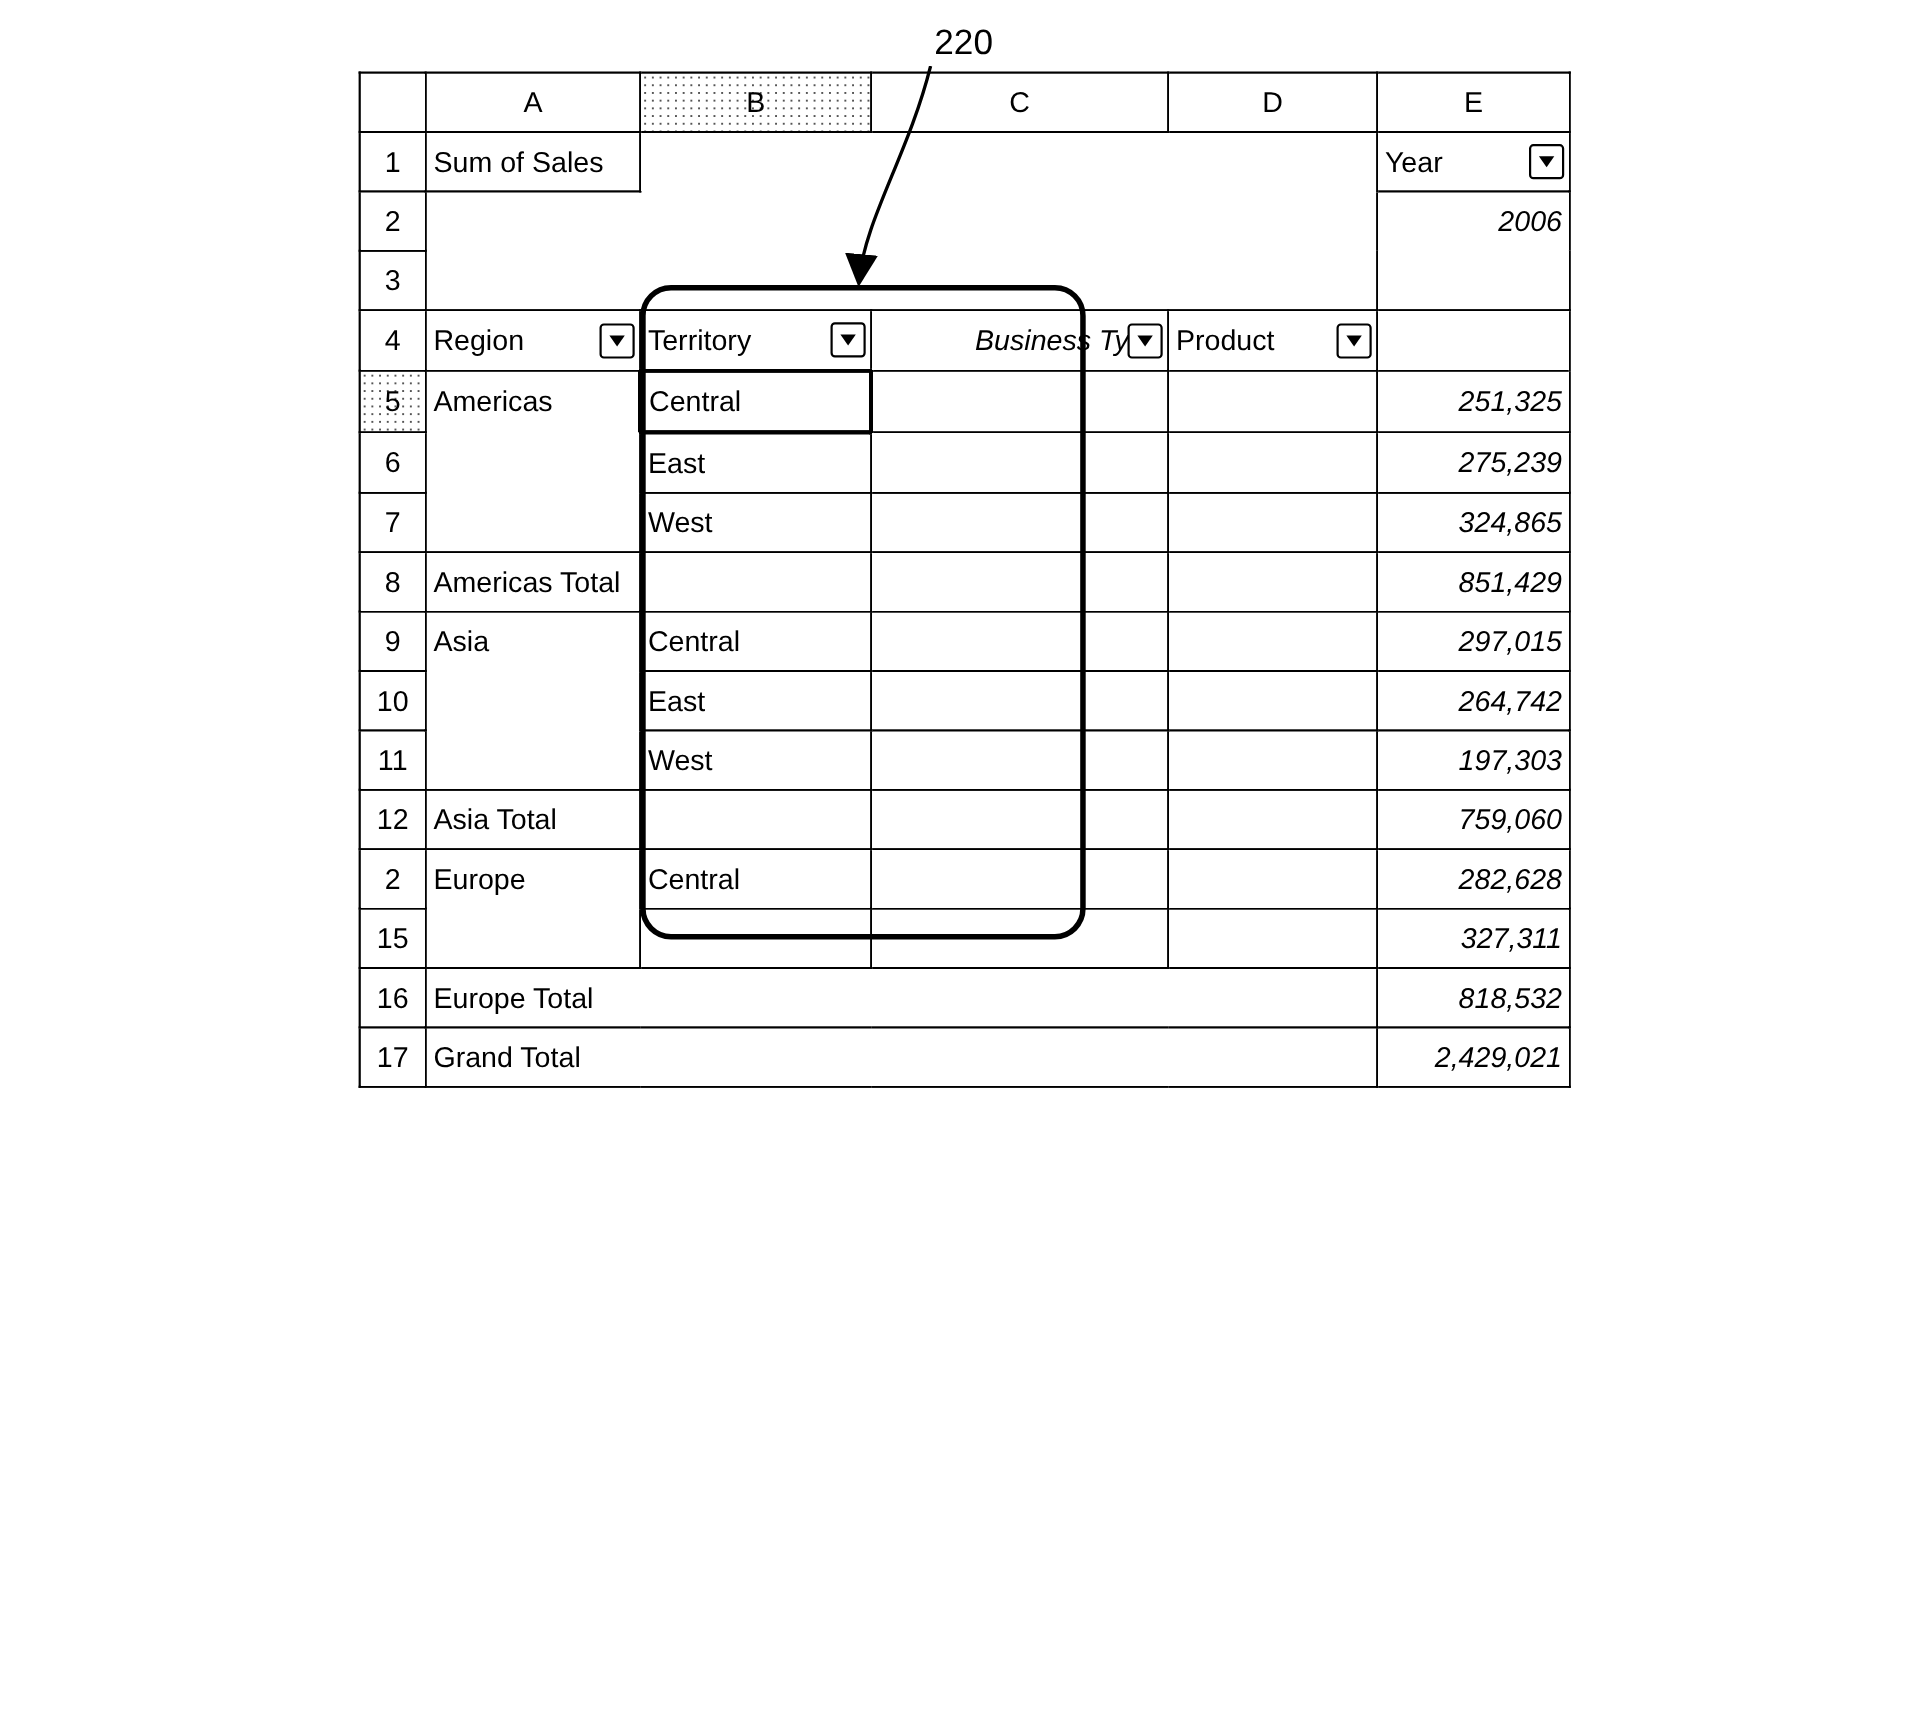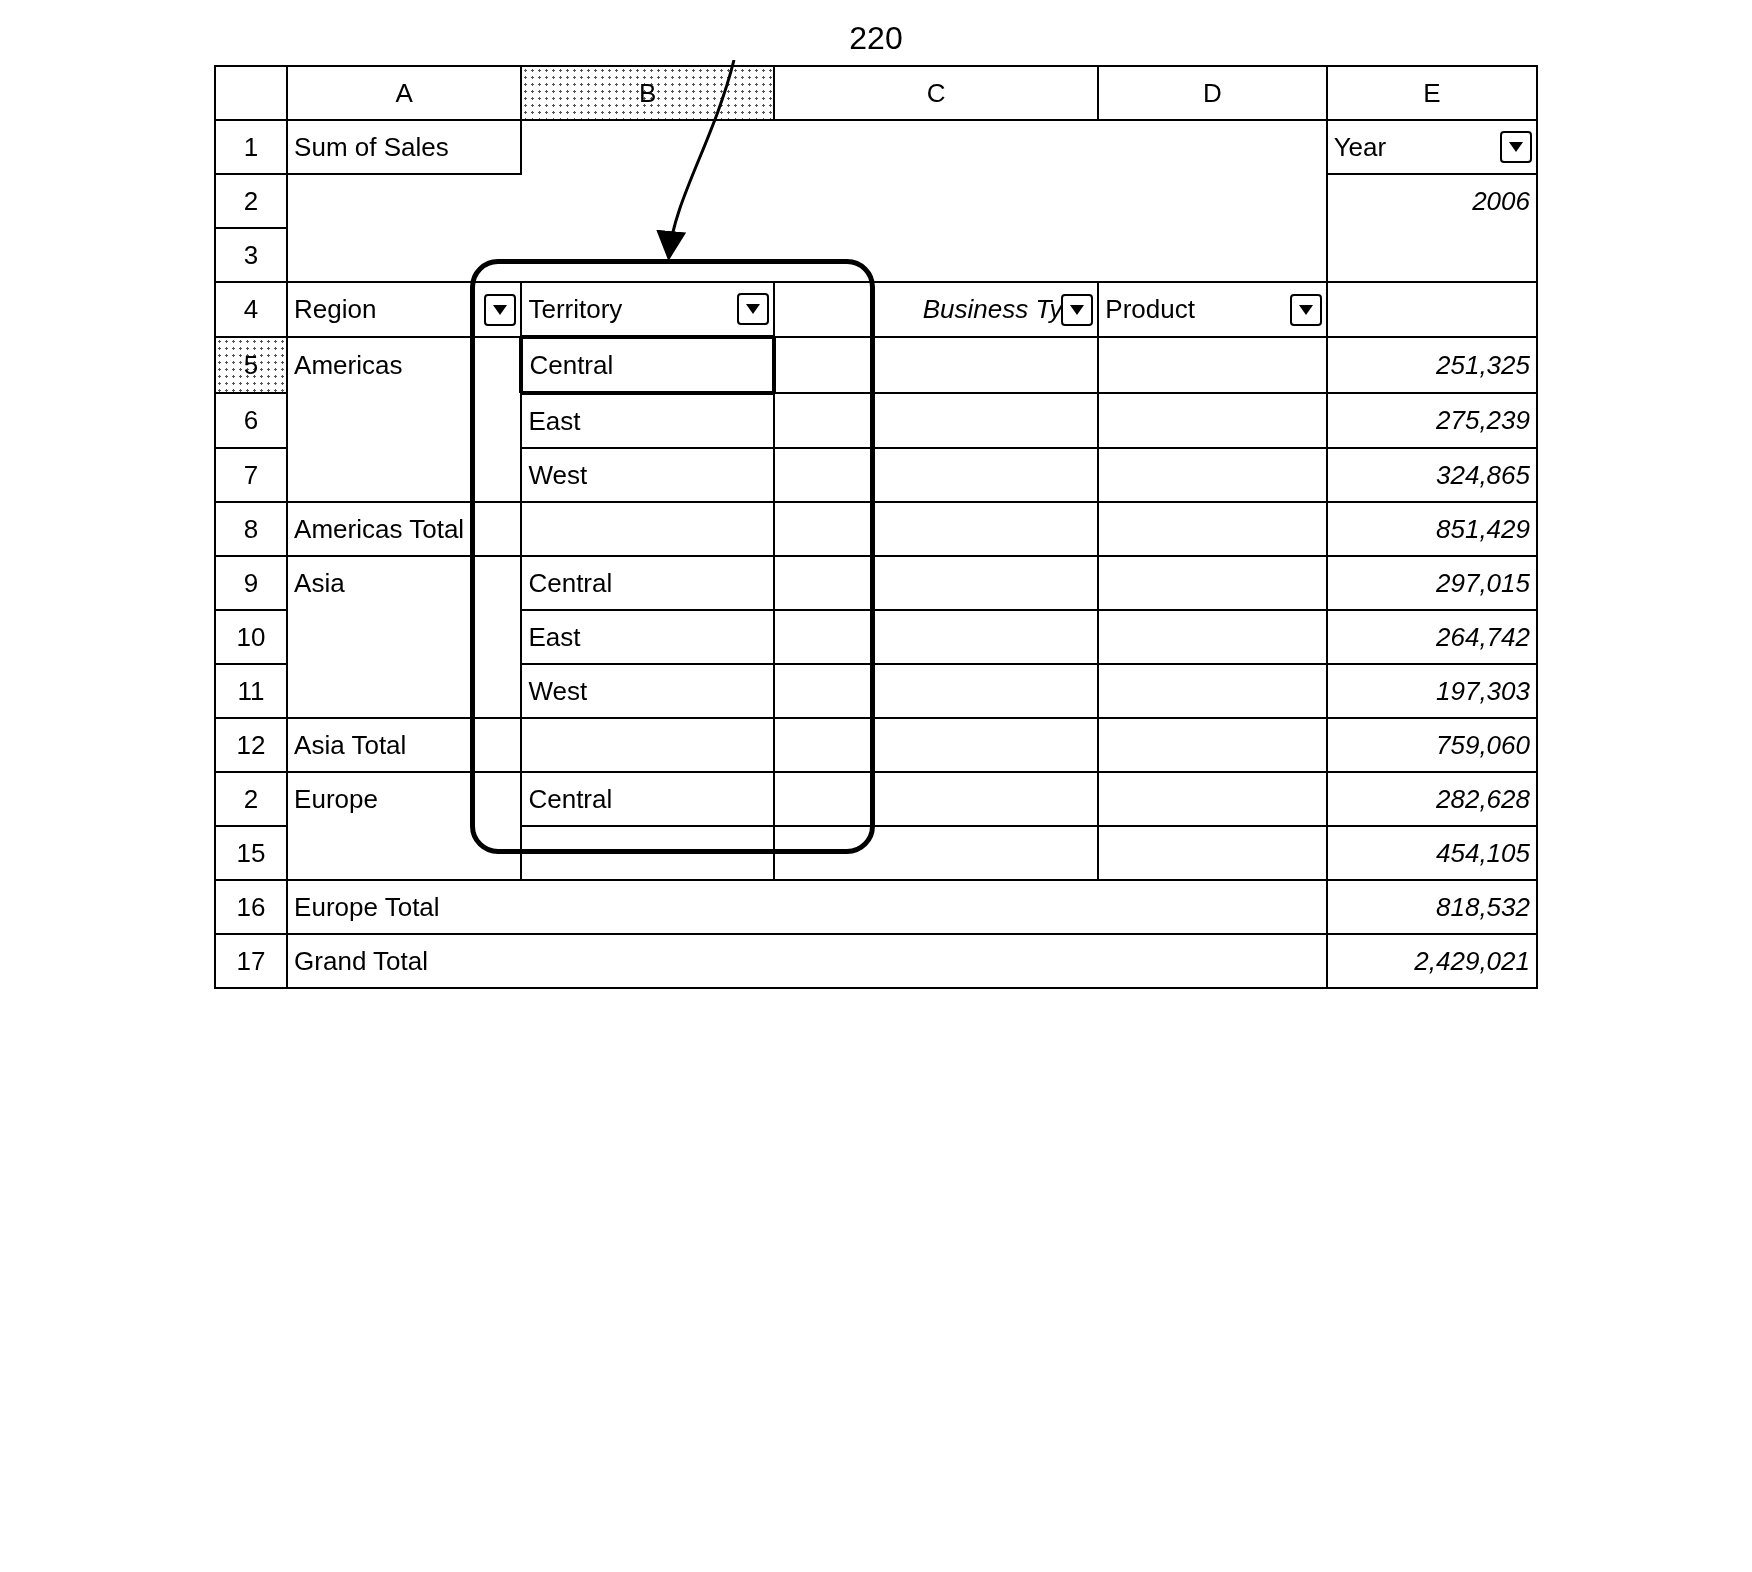--- a/index.html
+++ b/index.html
@@ -4,21 +4,21 @@
 <style>
   body {
     font-family: Arial, Helvetica, sans-serif;
     font-size: 26px;
     background: #fff;
     margin: 0;
     padding: 20px;
   }
   .wrap {
     position: relative;
-    width: 1324px;
+    width: 1100px;
     margin: 0 auto;
   }
   .callout-label {
     text-align: center;
     font-size: 32px;
     margin-bottom: 8px;
   }
   svg.arrow {
     position: absolute;
     top: 40px;
@@ -255,21 +255,21 @@
         <td class="num">282,628</td>
       </tr>
 
 
       <tr>
         <th class="rowhdr">15</th>
         <td class="noborder-t"></td>
         <td></td>
         <td></td>
         <td></td>
-        <td class="num">454,105</td>
+        <td class="num">327,311</td>
       </tr>
 
       <tr>
         <th class="rowhdr">16</th>
         <td colspan="4">Europe Total</td>
         <td class="num">818,532</td>
       </tr>
 
       <tr>
         <th class="rowhdr">17</th>

